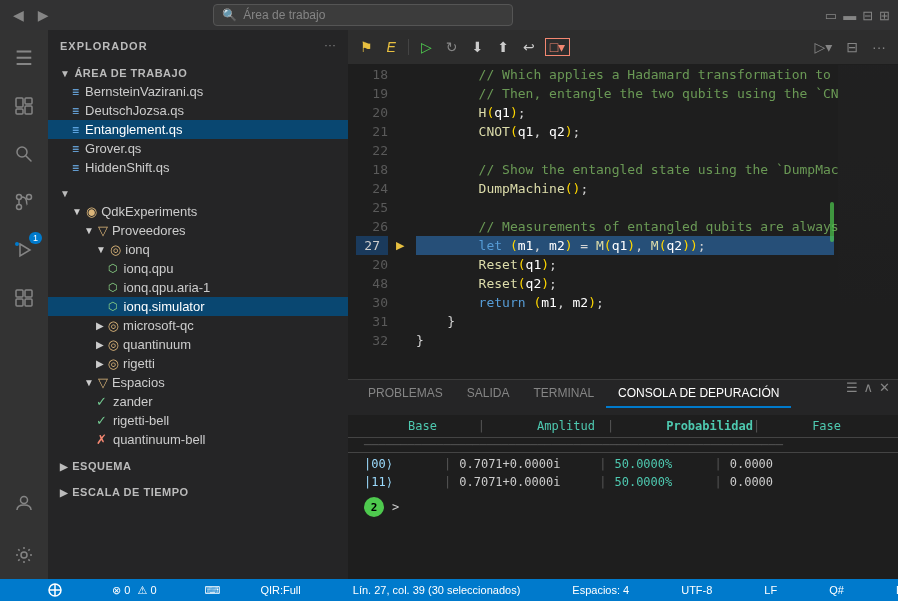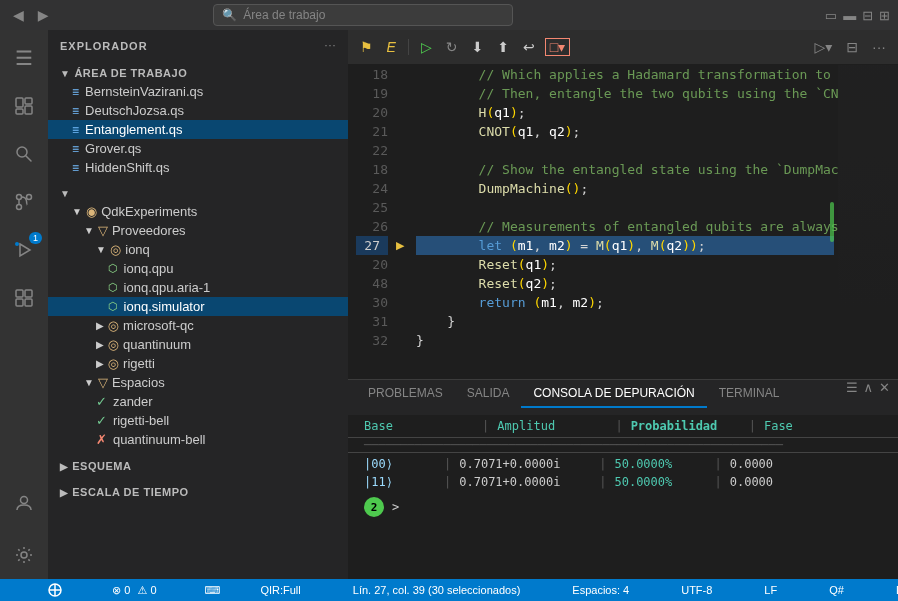--- a/index.html
+++ b/index.html
@@ -83,21 +83,21 @@
     .panel-tab.active { color: #ffffff; border-bottom: 2px solid #007acc; }
     .panel-actions { margin-left: auto; display: flex; gap: 6px; align-items: center; color: #858585; padding-bottom: 4px; }
     .panel-actions button { background: none; border: none; color: #858585; cursor: pointer; font-size: 13px; }
 
     .panel-content { flex: 1; overflow: hidden; display: flex; flex-direction: column; }
     .filter-bar { padding: 4px 8px; border-bottom: 1px solid #3c3c3c; }
     .filter-input { width: 100%; background: #3c3c3c; border: 1px solid #555; color: #cccccc; padding: 3px 8px; font-size: 12px; border-radius: 2px; outline: none; }
 
     .debug-table { flex: 1; overflow: hidden; font-family: 'Consolas', monospace; font-size: 12px; }
     .debug-table-header { display: flex; padding: 4px 16px; color: #4ec9b0; border-bottom: 1px solid #444; }
-    .debug-col { flex: 1; }
+    .debug-col { flex: 1; margin-left: 44px; }
     .debug-table-body { padding: 0 16px; }
     .debug-row { display: flex; padding: 2px 0; color: #cccccc; }
     .debug-row .col-base { color: #9cdcfe; width: 80px; }
     .debug-row .col-prob { color: #4ec9b0; width: 100px; }
 
     
     .status-bar { height: 22px; background: #007acc; display: flex; align-items: center; padding: 0 8px; font-size: 11px; color: #ffffff; flex-shrink: 0; }
     .status-left { display: flex; align-items: center; gap: 8px; }
     .status-right { margin-left: auto; display: flex; align-items: center; gap: 12px; }
     .status-item { cursor: pointer; white-space: nowrap; margin-left: 40px; }
@@ -375,25 +375,25 @@
     </div>
 
     <div class="bottom-panel">
       <div class="panel-tabs">
         <div class="panel-tab">
           <span>PROBLEMAS</span>
         </div>
         <div class="panel-tab">
           <span>SALIDA</span>
         </div>
+        <div class="panel-tab">
+          <span>TERMINAL</span>
+        </div>
         <div class="panel-tab active">
           <span>CONSOLA DE DEPURACIÓN</span>
-        </div>
-        <div class="panel-tab">
-          <span>TERMINAL</span>
         </div>
         <div class="panel-actions">
           <button>☰</button>
           <button>∧</button>
           <button>✕</button>
         </div>
       </div>
 
       <div class="panel-content">
         <div class="debug-table">

